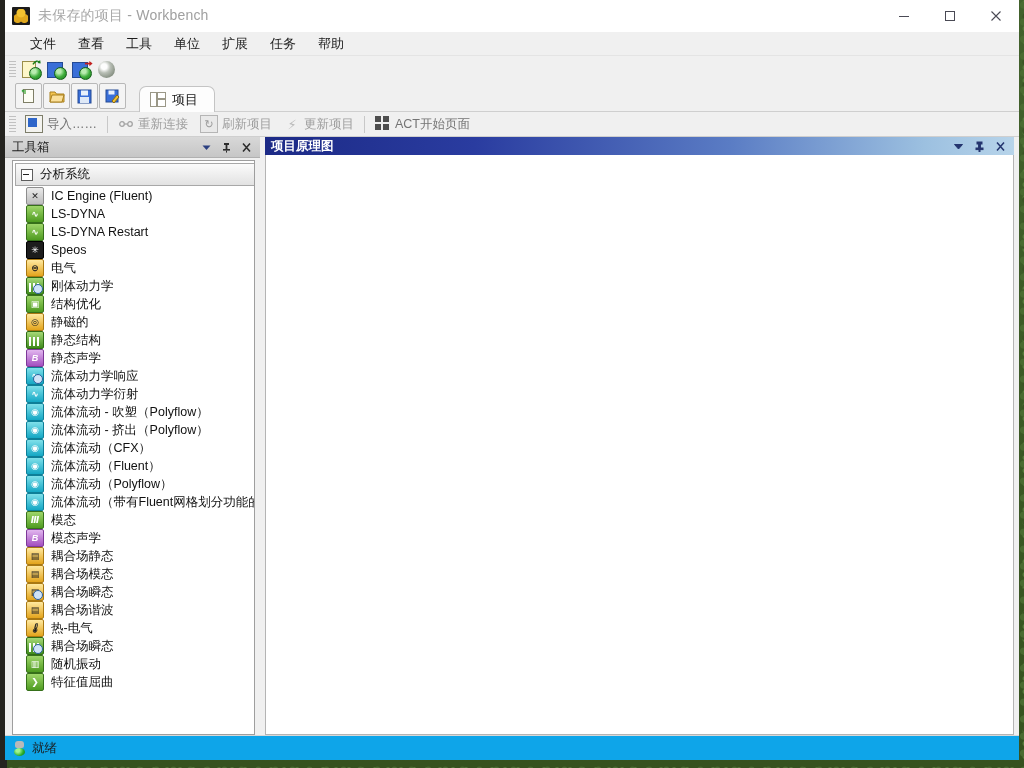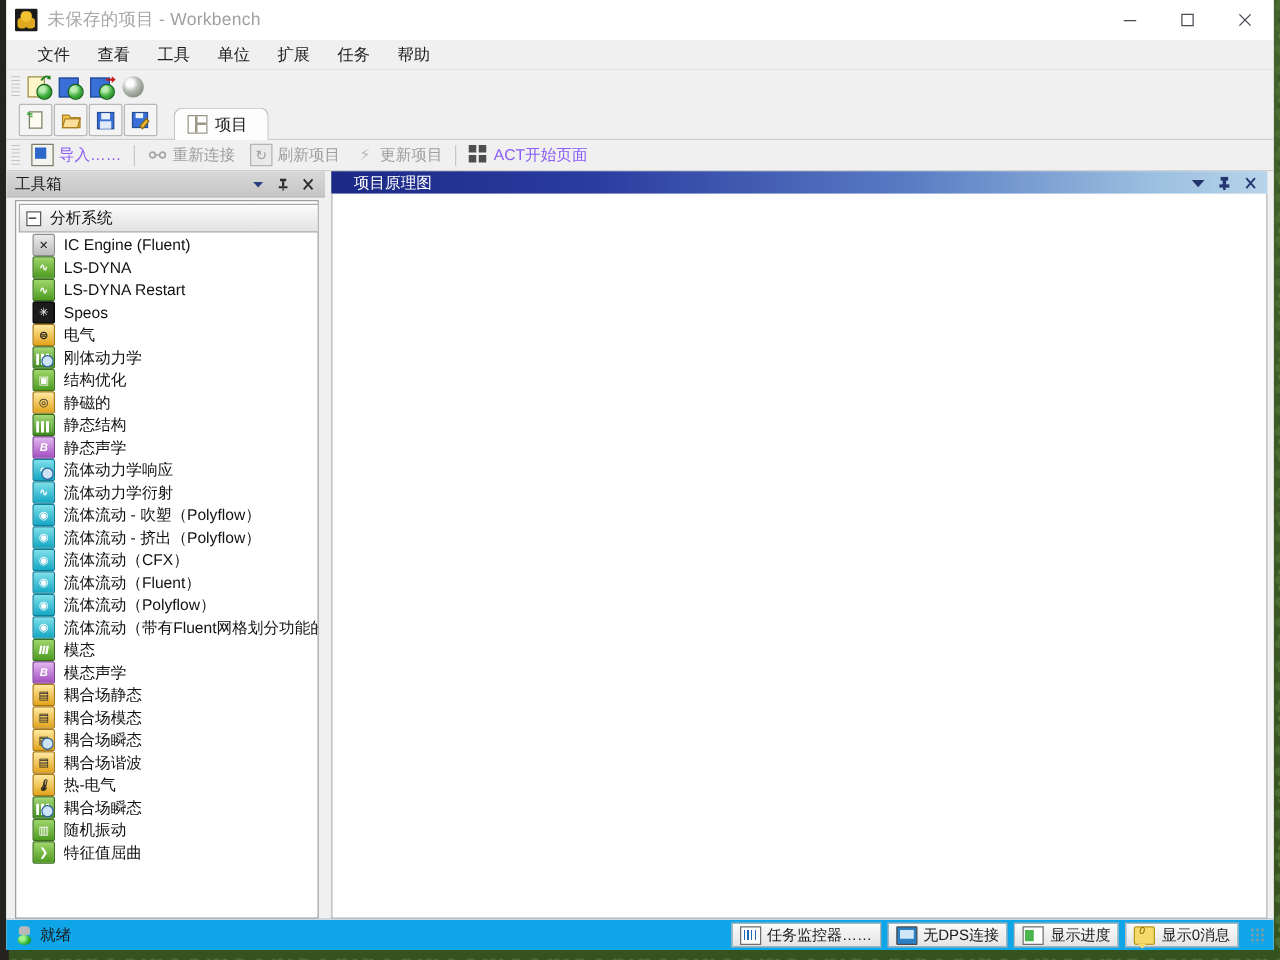--- a/index.html
+++ b/index.html
@@ -69,21 +69,21 @@
        background:#fdfdfd;border:1px solid #c4c4c4;border-bottom:none;
        border-radius:7px 7px 0 0;position:relative;z-index:2;}
   .tab-label{font-size:13px;color:#1a1a1a;}
   .tab-ico{width:14px;height:13px;border:1.5px solid #9a9787;position:relative;background:#fff;}
   .tab-ico::after{content:"";position:absolute;left:5px;top:0;bottom:0;width:1.5px;background:#9a9787;}
   .tab-ico::before{content:"";position:absolute;left:5px;top:5px;right:0;height:1.5px;background:#9a9787;}
 
   
   .tb2{height:24px;background:#f0f0f0;display:flex;align-items:center;flex:0 0 auto;
        border-bottom:1px solid #cfcfcf;}
-  .tb2btn{display:flex;align-items:center;gap:4px;padding:2px 6px;color:#8b5cf6;font-size:12.5px;white-space:nowrap;}
+  .tb2btn{display:flex;align-items:center;gap:4px;padding:2px 6px;color:#737373;font-size:12.5px;white-space:nowrap;}
   .tb2btn.dis{color:#9e9e9e;justify-content:space-between;}
   .sep{width:1px;height:17px;background:#c8c8c8;margin:0 4px;}
   .ic16{width:16px;height:16px;position:relative;flex:0 0 auto;}
   .ic-import{background:#f3f3ef;border:1px solid #7d7d6a;}
   .ic-import::after{content:"";position:absolute;left:2px;top:2px;width:9px;height:9px;background:#2f66c9;}
   .ic-reconnect{background:transparent;}
   .ic-refresh{border:1px solid #b5b5b5;background:#e9e9e9;color:#9a9a9a;
     display:flex;align-items:center;justify-content:center;font-size:11px;}
   .ic-update{color:#b9b9b9;font-size:13px;display:flex;align-items:center;justify-content:center;}
   .ic-act{display:grid;grid-template-columns:6px 6px;grid-template-rows:6px 6px;gap:2px;}
@@ -138,21 +138,21 @@
   .funnel{margin-left:7px;width:14px;height:13px;}
   .foot-link{margin:0 auto;color:#1a3fc4;text-decoration:underline;font-size:12.5px;}
 
   
   .splitter{width:5px;background:#f0f0f0;flex:0 0 auto;}
 
   
   .main{flex:1 1 auto;display:flex;flex-direction:column;min-width:0;padding-right:5px;}
   .pane-head{height:18px;display:flex;align-items:center;flex:0 0 auto;
      background:linear-gradient(90deg,#1c2a86 0%,#2a3ca0 28%,#5a7cc4 62%,#9cc0e0 88%,#b7d4ea 100%);}
-  .pane-title{color:#fff;font-size:12.5px;padding-left:18px;}
+  .pane-title{color:#fff;font-size:12.5px;padding-left:6px;font-weight:bold;}
   .pane-ctrls{margin-left:auto;display:flex;align-items:center;gap:10px;padding-right:8px;}
   .pane-ctrls .hc svg path,.pane-ctrls .hc svg rect{fill:#24356f;stroke:#24356f;}
   .canvas{flex:1 1 auto;background:#ffffff;border:1px solid #b4b4b4;border-top:none;}
 
   
   .statusbar{height:24px;flex:0 0 auto;background:#0ea5e9;border-top:1px solid #d8d8d8;
      display:flex;align-items:center;}
   .st-left{display:flex;align-items:center;gap:7px;padding-left:9px;}
   .st-bulb{width:11px;height:15px;position:relative;}
   .st-bulb .b{position:absolute;left:1px;top:0;width:9px;height:7px;border-radius:3px 3px 2px 2px;background:#b9b9b9;}
@@ -575,35 +575,14 @@
   </div>
 
   <div class="statusbar">
     <div class="st-left">
       <span class="st-bulb">
           <i class="b"></i>
           <i class="g"></i>
         </span>
       <span class="st-text">就绪</span>
     </div>
-    <div class="st-right">
-      <div class="st-btn">
-        <span class="st-ic ic-monitor"></span>
-        <span>任务监控器……</span>
-      </div>
-      <div class="st-btn">
-        <span class="st-ic ic-dps"></span>
-        <span>无DPS连接</span>
-      </div>
-      <div class="st-btn">
-        <span class="st-ic ic-prog"></span>
-        <span>显示进度</span>
-      </div>
-      <div class="st-btn">
-        <span class="st-ic ic-msg">
-            <i class="msg-zero">0</i>
-          </span>
-        <span>显示0消息</span>
-      </div>
-      <div class="resize-grip"></div>
-    </div>
   </div>
 </div>
 
 </body></html>

